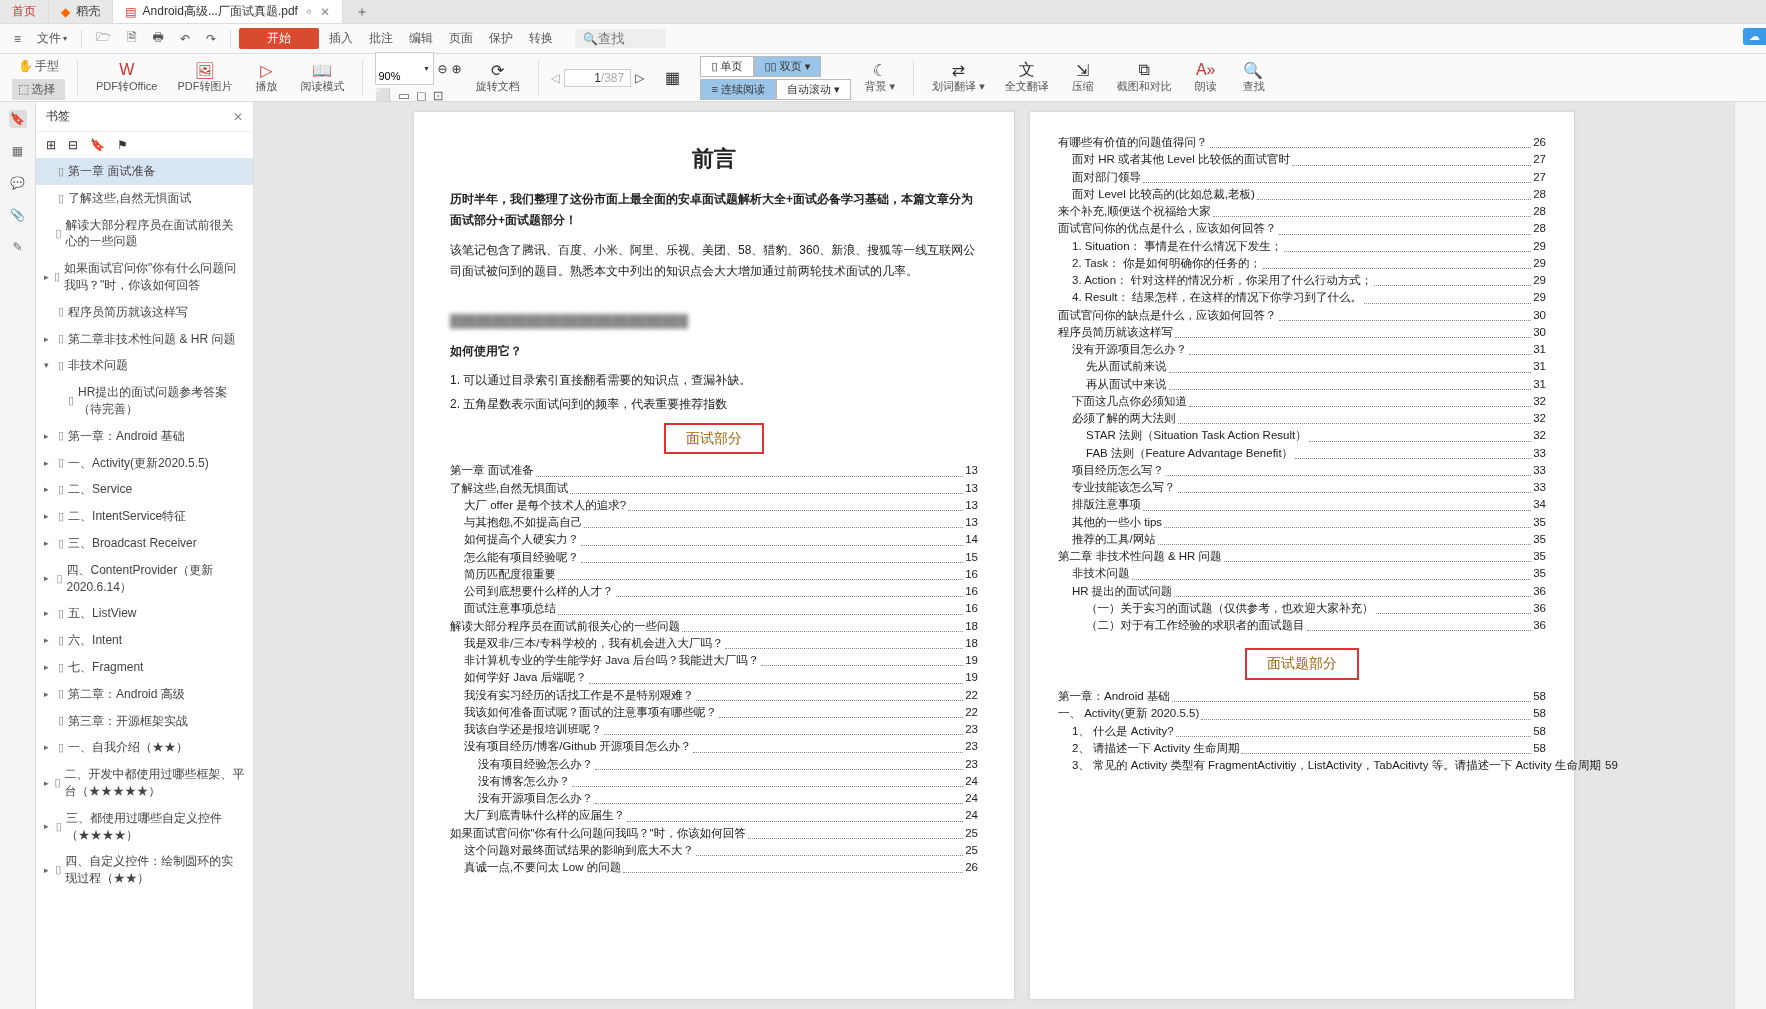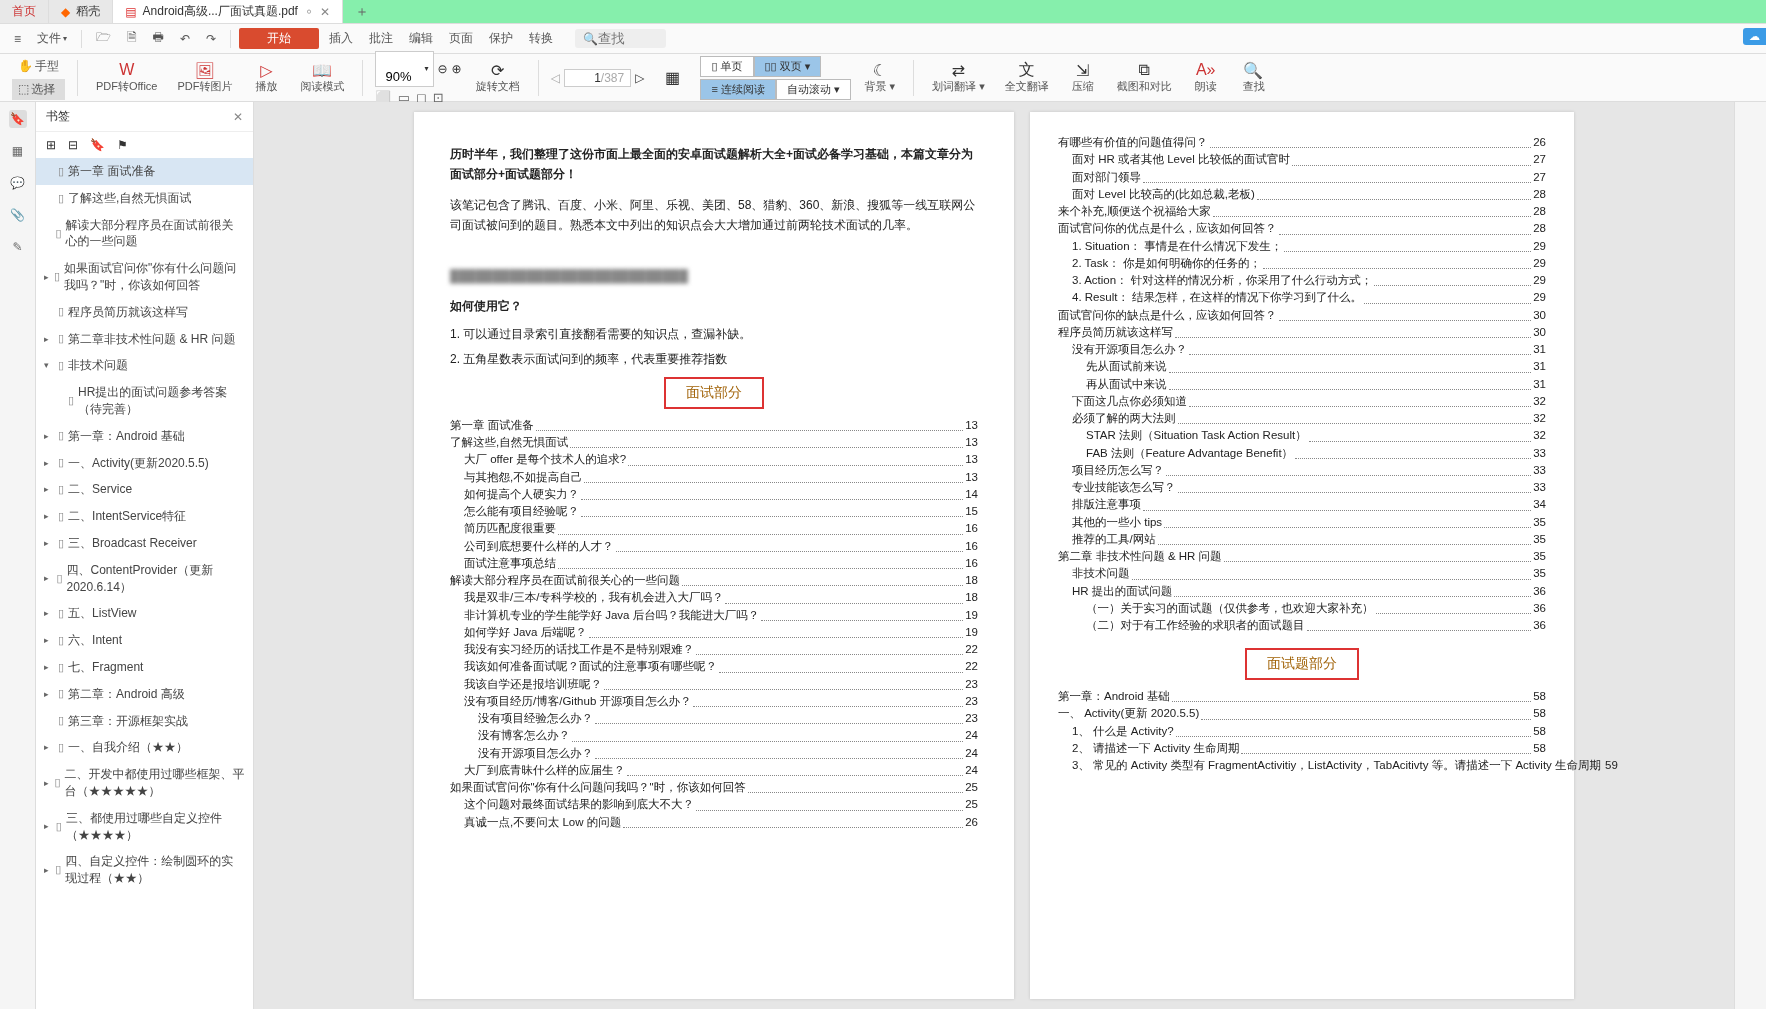--- a/index.html
+++ b/index.html
@@ -1,19 +1,19 @@
 <!DOCTYPE html>
 <html><head>
 <meta charset="utf-8">
 <style>
 * { margin: 0; padding: 0; box-sizing: border-box; font-family: "Microsoft YaHei", sans-serif; }
 body { background: #fff; font-size: 12px; color: #333; overflow: hidden; width: 1766px; height: 1009px; }
 
 
-.tabbar { height: 24px; background: #86efac; display: flex; align-items: stretch; border-bottom: 1px solid #ddd; }
+.tabbar { height: 24px; background: #e5e5e5; display: flex; align-items: stretch; border-bottom: 1px solid #ddd; }
 .tab { display: flex; align-items: center; padding: 0 12px; border-right: 1px solid #ddd; cursor: pointer; gap: 6px; }
 .tab.active { background: #fff; }
 .tab.home { background: #e8e8e8; color: #c33; }
 .tab.doc { background: #e8e8e8; }
 .newtab { display: flex; align-items: center; padding: 0 12px; cursor: pointer; font-size: 14px; color: #666; }
 .tab-close { color: #888; font-size: 12px; }
 
 
 .menubar { height: 30px; display: flex; align-items: center; gap: 4px; padding: 0 8px; border-bottom: 1px solid #ddd; background: #fafafa; }
 .menu-btn-sm { padding: 2px 6px; color: #555; cursor: pointer; display: flex; align-items: center; gap: 2px; }
@@ -22,21 +22,21 @@
 .search-box { display: flex; align-items: center; background: #eee; border-radius: 3px; padding: 2px 8px; margin-left: 12px; }
 .search-box input { border: none; background: transparent; outline: none; width: 60px; }
 
 
 .toolbar { height: 48px; display: flex; align-items: center; padding: 0 12px; gap: 8px; border-bottom: 1px solid #ddd; background: #fafafa; }
 .tool-group { display: flex; flex-direction: column; align-items: center; cursor: pointer; padding: 0 6px; min-width: 40px; }
 .tool-group .icon { font-size: 16px; height: 18px; display: flex; align-items: center; }
 .tool-group .label { font-size: 11px; color: #555; white-space: nowrap; }
 .tool-sep { width: 1px; height: 36px; background: #ddd; margin: 0 4px; }
 .zoom-box { display: flex; align-items: center; border: 1px solid #ccc; background: #fff; }
-.zoom-box input { width: 44px; border: none; text-align: center; outline: none; font-size: 13px; padding: 2px; margin-top: 15px; }
+.zoom-box input { width: 44px; border: none; outline: none; font-size: 11px; padding: 2px; margin-top: 15px; }
 .page-nav { display: flex; align-items: center; gap: 4px; }
 .toggle-btn { padding: 2px 10px; border: 1px solid #bbb; background: #fff; cursor: pointer; font-size: 11px; }
 .toggle-btn.active { background: #9bc5e8; }
 
 
 .main { display: flex; height: calc(1009px - 24px - 30px - 48px); }
 .left-rail { width: 36px; background: #f5f5f5; border-right: 1px solid #ddd; display: flex; flex-direction: column; align-items: center; padding-top: 8px; gap: 14px; }
 .rail-icon { width: 18px; height: 18px; cursor: pointer; color: #666; display: flex; align-items: center; justify-content: center; }
 .rail-icon.active { background: #ddd; border-radius: 3px; padding: 2px; }
 
@@ -348,20 +348,21 @@
         <div class="bm-item">
           <span class="arrow">▸</span>
           <span class="bm-icon">▯</span>
           <span>四、自定义控件：绘制圆环的实现过程（★★）</span>
         </div>
       </div>
   </div>
 
   <div class="doc-area">
     <div class="page">
+      <h1>前言</h1>
       <p class="bold">历时半年，我们整理了这份市面上最全面的安卓面试题解析大全+面试必备学习基础，本篇文章分为面试部分+面试题部分！</p>
       <p style="margin-top:10px">该笔记包含了腾讯、百度、小米、阿里、乐视、美团、58、猎豹、360、新浪、搜狐等一线互联网公司面试被问到的题目。熟悉本文中列出的知识点会大大增加通过前两轮技术面试的几率。</p>
       <div style="height:20px"></div>
       <div style="filter:blur(2px);color:#888;margin:6px 0">████████████████████████████</div>
       <p class="bold" style="margin-top:10px">如何使用它？</p>
       <p style="margin-top:8px">1. 可以通过目录索引直接翻看需要的知识点，查漏补缺。</p>
       <p>2. 五角星数表示面试问到的频率，代表重要推荐指数</p>
       <div class="section-box-wrap"><span class="section-box">面试部分</span></div>
       <div id="toc-left">
           <div class="toc-line i0">

